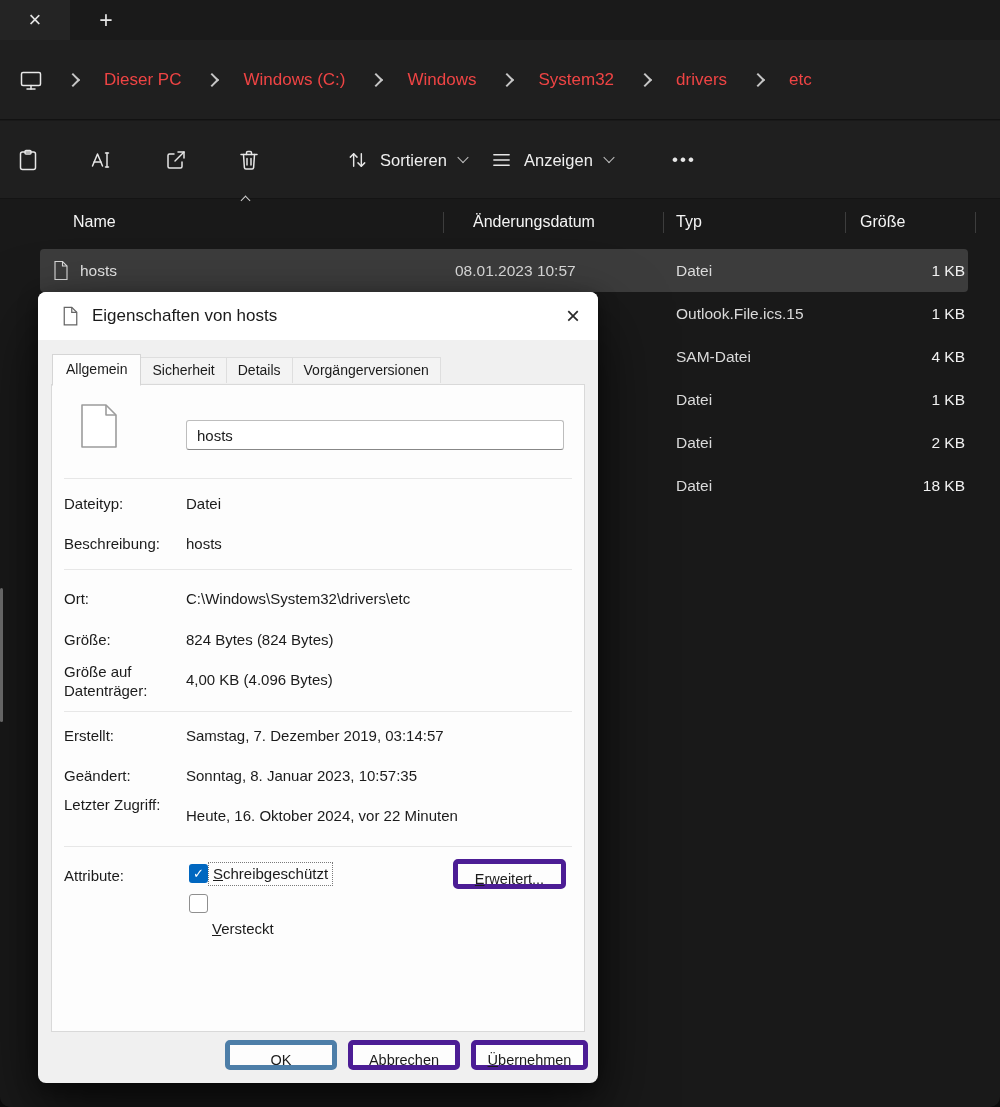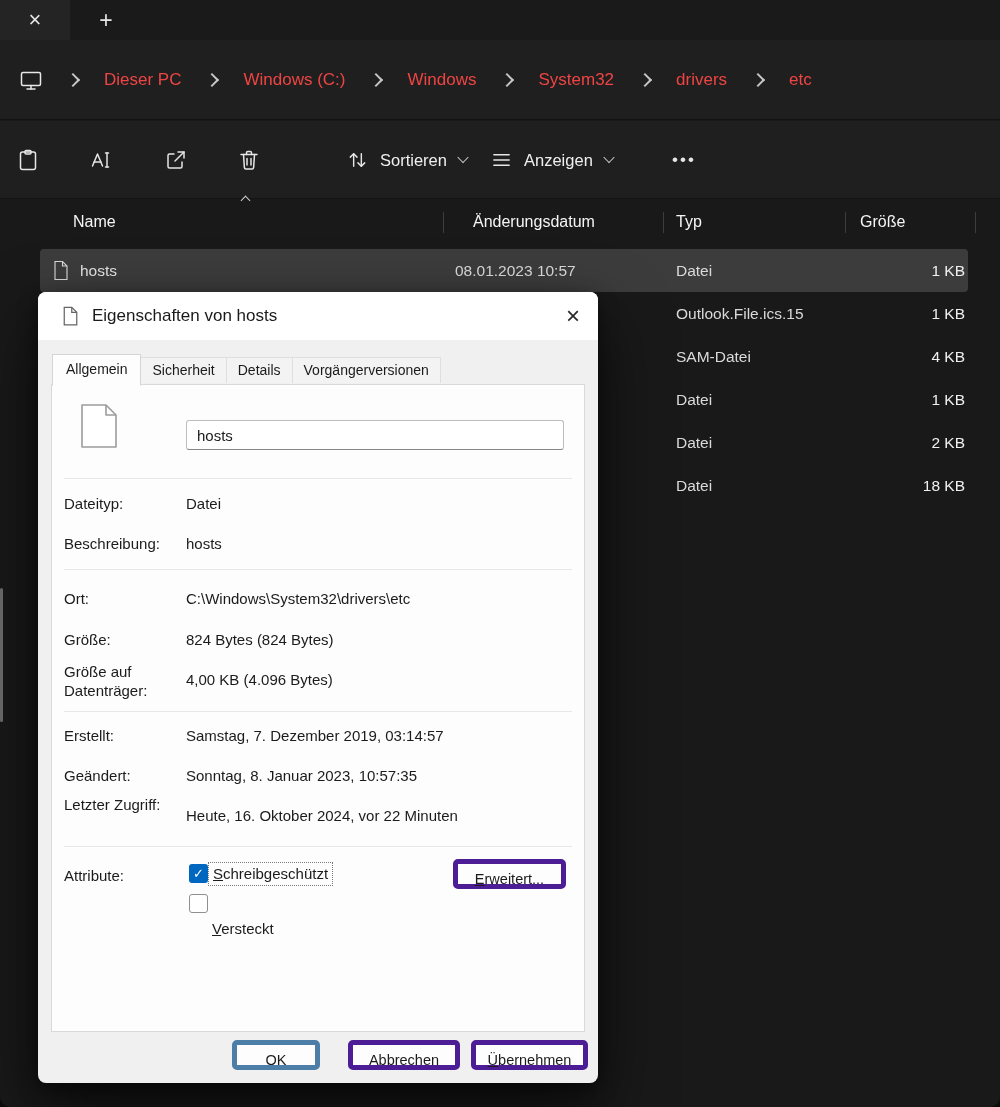--- a/index.html
+++ b/index.html
@@ -59,21 +59,21 @@
   .plabel{position:absolute;left:12px;width:100px;font-size:15px;line-height:19px;color:#1b1b1b;}
   .pvalue{position:absolute;left:134px;right:12px;font-size:15px;line-height:19px;color:#1b1b1b;white-space:nowrap;}
   .checkbox{position:absolute;width:19px;height:19px;box-sizing:border-box;border-radius:3px;cursor:pointer;}
   .checkbox.checked{background:#0067c0;color:#fff;font-size:13px;line-height:19px;text-align:center;}
   .checkbox.unchecked{background:#fff;border:1px solid #8f8f8f;}
   .cb-label{position:absolute;font-size:15px;line-height:20px;cursor:pointer;white-space:nowrap;}
   .focusbox{border:1px dotted #7a7a7a;padding:1px 4px;}
   .ak{text-decoration:underline;}
   .dlg-btn{position:absolute;height:30px;background:#fdfdfd;border:5px solid #4c1d95;border-radius:5px;font-family:"Liberation Sans","DejaVu Sans",sans-serif;font-size:14.5px;color:#1b1b1b;text-align:center;line-height:28px;cursor:pointer;box-sizing:border-box;}
   .btn-advanced{left:401px;top:474px;width:113px;}
-  .btn-ok{left:194px;top:748px;width:88px;border-color:#4d7ea8;}
+  .btn-ok{left:187px;top:748px;width:112px;border-color:#4d7ea8;}
   .btn-cancel{left:310px;top:748px;width:112px;}
   .btn-apply{left:433px;top:748px;width:117px;}
 </style>
 </head>
 <body>
 
 <div class="screen">
 
   <div class="tabbar">
     <div class="tab">

